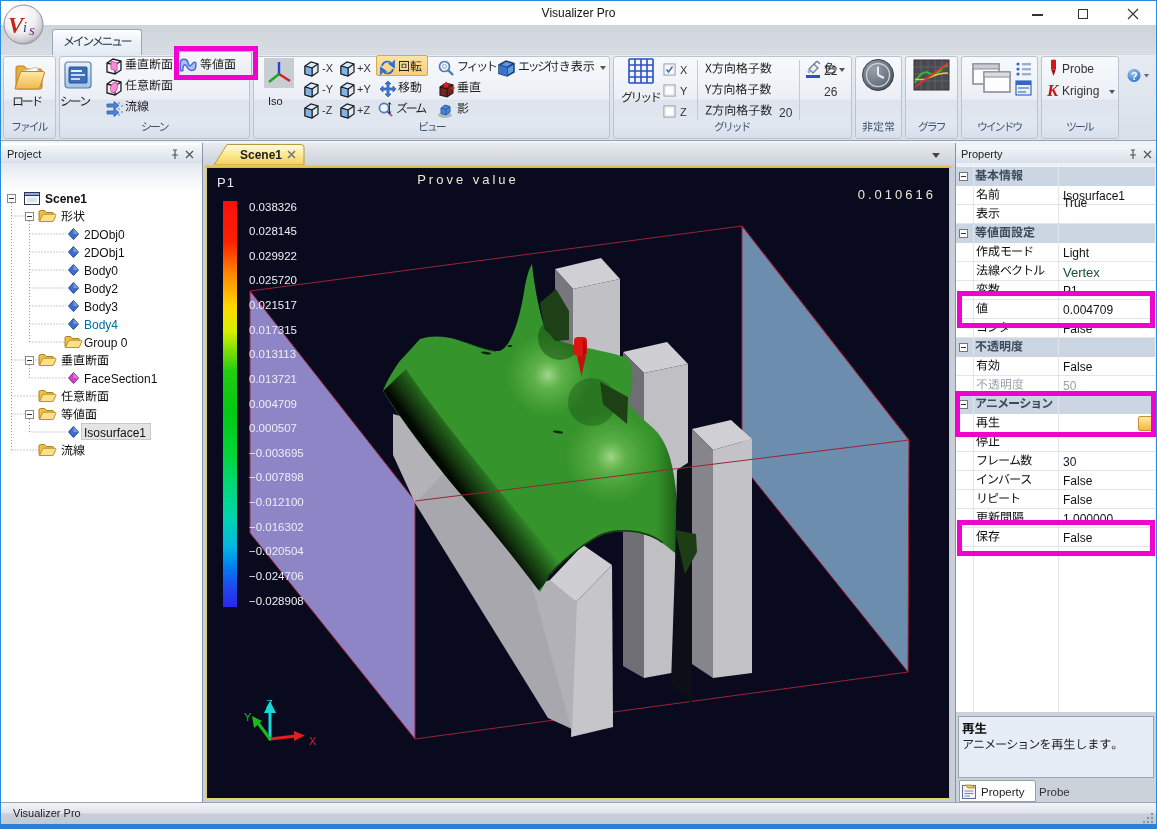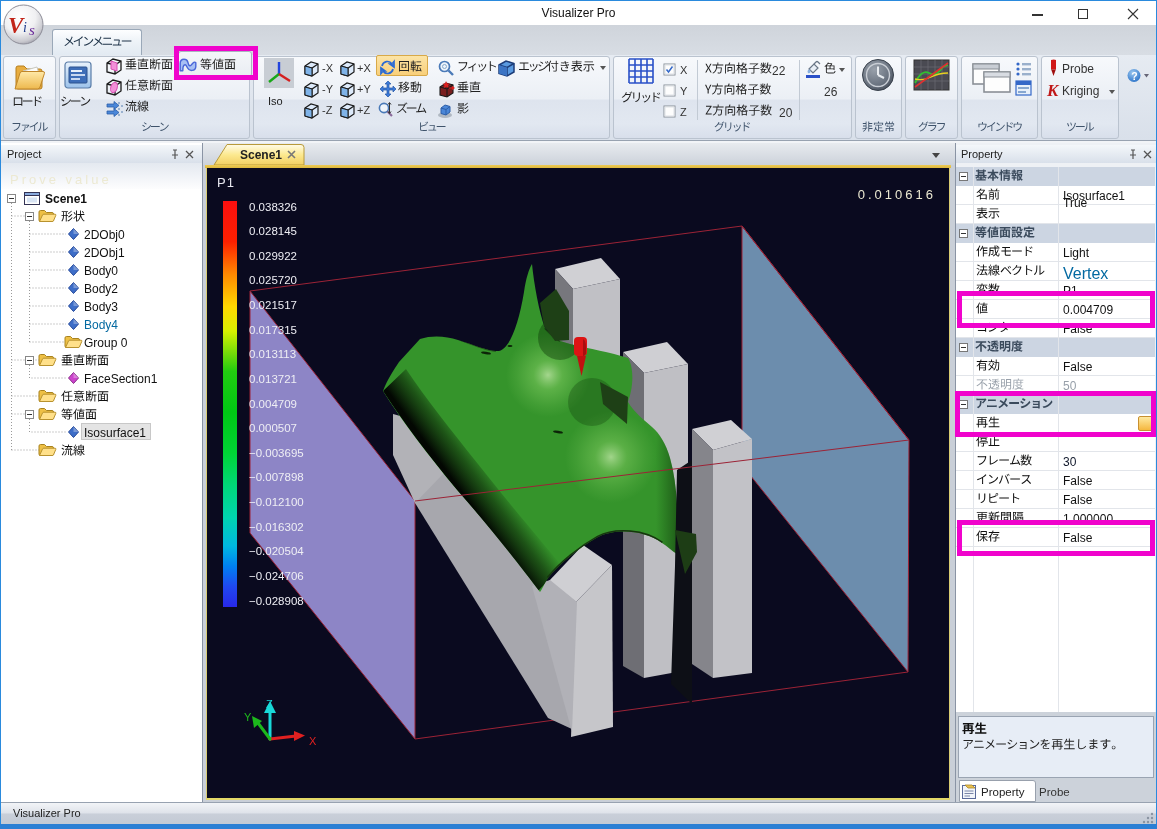--- a/index.html
+++ b/index.html
@@ -322,21 +322,21 @@
 <div class="ab lt" style="left:680px;top:106px">Z</div>
 <div class="ab" style="left:697px;top:60px;width:1px;height:60px;background:#c2cad4"></div>
 <svg style="position:absolute;left:705px;top:62px;" width="69" height="17" fill="#222">
     <path transform="translate(0.0,10.6)" d="M0.2 0L1.4 0L2.6 -2.4C2.9 -2.8 3.1 -3.3 3.3 -3.8L3.4 -3.8C3.7 -3.3 3.9 -2.8 4.2 -2.4L5.5 0L6.7 0L4.1 -4.5L6.5 -8.8L5.3 -8.8L4.2 -6.5C4 -6.1 3.8 -5.8 3.5 -5.2L3.5 -5.2C3.2 -5.8 3 -6.1 2.8 -6.5L1.6 -8.8L0.4 -8.8L2.8 -4.5L0.2 0Z"></path>
     <path transform="translate(6.9,10.6)" d="M5.5 -10.1L5.5 -8L0.6 -8L0.6 -7.1L4.3 -7.1C4.2 -4.4 3.9 -1.2 0.5 0.3C0.8 0.5 1 0.8 1.2 1C3.6 -0.2 4.6 -2.2 5 -4.3L9 -4.3C8.8 -1.5 8.5 -0.3 8.2 -0C8 0.1 7.9 0.1 7.6 0.1C7.3 0.1 6.5 0.1 5.6 0C5.8 0.3 5.9 0.6 5.9 0.9C6.7 1 7.5 1 7.9 0.9C8.4 0.9 8.7 0.8 9 0.5C9.4 0 9.7 -1.3 9.9 -4.7C10 -4.9 10 -5.2 10 -5.2L5.1 -5.2C5.2 -5.8 5.3 -6.5 5.3 -7.1L11.4 -7.1L11.4 -8L6.4 -8L6.4 -10.1L5.5 -10.1Z"></path>
     <path transform="translate(18.9,10.6)" d="M5.2 -10.1C5.1 -9.5 4.8 -8.7 4.5 -8L1.2 -8L1.2 1L2.1 1L2.1 -7.1L10 -7.1L10 -0.2C10 -0 9.9 0 9.7 0C9.4 0.1 8.6 0.1 7.7 0C7.9 0.3 8 0.7 8 1C9.1 1 9.9 1 10.3 0.8C10.7 0.6 10.9 0.4 10.9 -0.2L10.9 -8L5.5 -8C5.8 -8.6 6.1 -9.3 6.4 -9.9L5.2 -10.1ZM4.5 -4.7L7.5 -4.7L7.5 -2.4L4.5 -2.4L4.5 -4.7ZM3.6 -5.5L3.6 -0.7L4.5 -0.7L4.5 -1.6L8.4 -1.6L8.4 -5.5L3.6 -5.5Z"></path>
     <path transform="translate(30.9,10.6)" d="M6.9 -8L9.5 -8C9.2 -7.2 8.7 -6.5 8.1 -6C7.5 -6.5 7.1 -7.2 6.8 -7.8L6.9 -8ZM2.4 -10.1L2.4 -7.5L0.6 -7.5L0.6 -6.7L2.3 -6.7C1.9 -5 1.1 -3.1 0.3 -2.1C0.5 -1.9 0.7 -1.5 0.8 -1.3C1.4 -2.1 2 -3.4 2.4 -4.8L2.4 1L3.3 1L3.3 -5.1C3.6 -4.6 4.1 -3.9 4.3 -3.6L4.8 -4.3C4.6 -4.6 3.6 -5.8 3.3 -6.1L3.3 -6.7L4.6 -6.7L4.4 -6.4C4.6 -6.3 4.9 -6 5.1 -5.8C5.5 -6.2 5.9 -6.6 6.2 -7.1C6.6 -6.5 7 -5.9 7.5 -5.4C6.5 -4.5 5.3 -3.9 4.1 -3.5C4.3 -3.3 4.5 -3 4.6 -2.8C4.9 -2.9 5.2 -3 5.5 -3.1L5.5 1L6.4 1L6.4 0.4L9.7 0.4L9.7 0.9L10.6 0.9L10.6 -3.2L11.2 -3C11.3 -3.2 11.5 -3.6 11.7 -3.8C10.5 -4.1 9.5 -4.7 8.7 -5.4C9.5 -6.3 10.2 -7.3 10.7 -8.6L10.1 -8.8L9.9 -8.8L7.3 -8.8C7.5 -9.1 7.7 -9.5 7.8 -9.9L7 -10.1C6.5 -8.9 5.7 -7.7 4.8 -6.8L4.8 -7.5L3.3 -7.5L3.3 -10.1L2.4 -10.1ZM6.4 -0.3L6.4 -2.7L9.7 -2.7L9.7 -0.3L6.4 -0.3ZM6.1 -3.4C6.8 -3.8 7.5 -4.3 8.1 -4.8C8.7 -4.3 9.4 -3.8 10.2 -3.4L6.1 -3.4Z"></path>
     <path transform="translate(42.9,10.6)" d="M1.8 -9.2L1.8 -8.4L8.6 -8.4C7.9 -7.8 7 -7.1 6.1 -6.6L5.6 -6.6L5.6 -4.7L0.6 -4.7L0.6 -3.8L5.6 -3.8L5.6 -0.2C5.6 0 5.5 0.1 5.2 0.1C5 0.1 4.1 0.1 3.1 0.1C3.2 0.3 3.4 0.7 3.5 1C4.6 1 5.4 1 5.9 0.8C6.3 0.7 6.5 0.4 6.5 -0.2L6.5 -3.8L11.5 -3.8L11.5 -4.7L6.5 -4.7L6.5 -5.9C7.8 -6.6 9.4 -7.8 10.5 -8.8L9.8 -9.3L9.6 -9.2L1.8 -9.2Z"></path>
     <path transform="translate(54.9,10.6)" d="M5.2 -9.9C5 -9.4 4.7 -8.7 4.3 -8.2L5 -8C5.3 -8.4 5.7 -9 6 -9.5L5.2 -9.9ZM1 -9.5C1.3 -9 1.6 -8.4 1.7 -7.9L2.5 -8.2C2.3 -8.7 2 -9.3 1.7 -9.8L1 -9.5ZM7.5 -10.1C7.2 -8 6.6 -5.9 5.6 -4.7C5.8 -4.5 6.2 -4.2 6.3 -4.1C6.6 -4.5 6.9 -5 7.2 -5.6C7.5 -4.3 7.8 -3.2 8.3 -2.2C7.7 -1.3 6.9 -0.6 5.8 -0C5.5 -0.3 5 -0.6 4.5 -0.9C4.9 -1.5 5.1 -2.1 5.3 -2.9L6.4 -2.9L6.4 -3.7L3.1 -3.7L3.5 -4.5L3.3 -4.6L3.9 -4.6L3.9 -6.4C4.5 -5.9 5.2 -5.4 5.5 -5.1L6 -5.7C5.7 -6 4.4 -6.8 3.9 -7.1L3.9 -7.1L6.3 -7.1L6.3 -7.9L3.9 -7.9L3.9 -10.1L3 -10.1L3 -7.9L0.5 -7.9L0.5 -7.1L2.8 -7.1C2.2 -6.3 1.3 -5.6 0.4 -5.2C0.6 -5 0.8 -4.7 0.9 -4.5C1.6 -4.9 2.4 -5.6 3 -6.3L3 -4.6L2.7 -4.7L2.2 -3.7L0.5 -3.7L0.5 -2.9L1.8 -2.9C1.5 -2.3 1.2 -1.7 0.9 -1.2L1.7 -1L1.9 -1.3C2.3 -1.1 2.7 -0.9 3.1 -0.7C2.5 -0.3 1.6 0 0.5 0.2C0.7 0.4 0.8 0.7 0.9 1C2.2 0.7 3.2 0.3 3.9 -0.3C4.4 0 4.9 0.3 5.3 0.7L5.6 0.4C5.7 0.6 5.9 0.8 6 1C7.1 0.4 8 -0.4 8.8 -1.3C9.3 -0.4 10.1 0.4 11 1C11.1 0.7 11.4 0.4 11.6 0.2C10.7 -0.3 9.9 -1.2 9.3 -2.2C10 -3.5 10.5 -5.1 10.8 -7L11.5 -7L11.5 -7.9L8 -7.9C8.2 -8.5 8.3 -9.2 8.5 -10L7.5 -10.1ZM2.8 -2.9L4.4 -2.9C4.3 -2.3 4 -1.7 3.7 -1.3C3.2 -1.5 2.7 -1.8 2.2 -1.9L2.8 -2.9ZM7.8 -7L9.9 -7C9.6 -5.5 9.3 -4.2 8.8 -3.2C8.3 -4.3 8 -5.6 7.8 -7Z"></path>
   </svg>
-<div class="ab lt" style="left:772px;top:64px;font-size:12px">22</div>
+<div class="ab lt" style="left:824px;top:64px;font-size:12px">22</div>
 <svg style="position:absolute;left:705px;top:83px;" width="69" height="17" fill="#222">
     <path transform="translate(0.0,10.6)" d="M2.6 0L3.7 0L3.7 -3.4L6.4 -8.8L5.2 -8.8L4.1 -6.3C3.8 -5.7 3.5 -5 3.2 -4.4L3.2 -4.4C2.9 -5 2.6 -5.7 2.3 -6.3L1.2 -8.8L-0 -8.8L2.6 -3.4L2.6 0Z"></path>
     <path transform="translate(6.4,10.6)" d="M5.5 -10.1L5.5 -8L0.6 -8L0.6 -7.1L4.3 -7.1C4.2 -4.4 3.9 -1.2 0.5 0.3C0.8 0.5 1 0.8 1.2 1C3.6 -0.2 4.6 -2.2 5 -4.3L9 -4.3C8.8 -1.5 8.5 -0.3 8.2 -0C8 0.1 7.9 0.1 7.6 0.1C7.3 0.1 6.5 0.1 5.6 0C5.8 0.3 5.9 0.6 5.9 0.9C6.7 1 7.5 1 7.9 0.9C8.4 0.9 8.7 0.8 9 0.5C9.4 0 9.7 -1.3 9.9 -4.7C10 -4.9 10 -5.2 10 -5.2L5.1 -5.2C5.2 -5.8 5.3 -6.5 5.3 -7.1L11.4 -7.1L11.4 -8L6.4 -8L6.4 -10.1L5.5 -10.1Z"></path>
     <path transform="translate(18.4,10.6)" d="M5.2 -10.1C5.1 -9.5 4.8 -8.7 4.5 -8L1.2 -8L1.2 1L2.1 1L2.1 -7.1L10 -7.1L10 -0.2C10 -0 9.9 0 9.7 0C9.4 0.1 8.6 0.1 7.7 0C7.9 0.3 8 0.7 8 1C9.1 1 9.9 1 10.3 0.8C10.7 0.6 10.9 0.4 10.9 -0.2L10.9 -8L5.5 -8C5.8 -8.6 6.1 -9.3 6.4 -9.9L5.2 -10.1ZM4.5 -4.7L7.5 -4.7L7.5 -2.4L4.5 -2.4L4.5 -4.7ZM3.6 -5.5L3.6 -0.7L4.5 -0.7L4.5 -1.6L8.4 -1.6L8.4 -5.5L3.6 -5.5Z"></path>
     <path transform="translate(30.4,10.6)" d="M6.9 -8L9.5 -8C9.2 -7.2 8.7 -6.5 8.1 -6C7.5 -6.5 7.1 -7.2 6.8 -7.8L6.9 -8ZM2.4 -10.1L2.4 -7.5L0.6 -7.5L0.6 -6.7L2.3 -6.7C1.9 -5 1.1 -3.1 0.3 -2.1C0.5 -1.9 0.7 -1.5 0.8 -1.3C1.4 -2.1 2 -3.4 2.4 -4.8L2.4 1L3.3 1L3.3 -5.1C3.6 -4.6 4.1 -3.9 4.3 -3.6L4.8 -4.3C4.6 -4.6 3.6 -5.8 3.3 -6.1L3.3 -6.7L4.6 -6.7L4.4 -6.4C4.6 -6.3 4.9 -6 5.1 -5.8C5.5 -6.2 5.9 -6.6 6.2 -7.1C6.6 -6.5 7 -5.9 7.5 -5.4C6.5 -4.5 5.3 -3.9 4.1 -3.5C4.3 -3.3 4.5 -3 4.6 -2.8C4.9 -2.9 5.2 -3 5.5 -3.1L5.5 1L6.4 1L6.4 0.4L9.7 0.4L9.7 0.9L10.6 0.9L10.6 -3.2L11.2 -3C11.3 -3.2 11.5 -3.6 11.7 -3.8C10.5 -4.1 9.5 -4.7 8.7 -5.4C9.5 -6.3 10.2 -7.3 10.7 -8.6L10.1 -8.8L9.9 -8.8L7.3 -8.8C7.5 -9.1 7.7 -9.5 7.8 -9.9L7 -10.1C6.5 -8.9 5.7 -7.7 4.8 -6.8L4.8 -7.5L3.3 -7.5L3.3 -10.1L2.4 -10.1ZM6.4 -0.3L6.4 -2.7L9.7 -2.7L9.7 -0.3L6.4 -0.3ZM6.1 -3.4C6.8 -3.8 7.5 -4.3 8.1 -4.8C8.7 -4.3 9.4 -3.8 10.2 -3.4L6.1 -3.4Z"></path>
     <path transform="translate(42.4,10.6)" d="M1.8 -9.2L1.8 -8.4L8.6 -8.4C7.9 -7.8 7 -7.1 6.1 -6.6L5.6 -6.6L5.6 -4.7L0.6 -4.7L0.6 -3.8L5.6 -3.8L5.6 -0.2C5.6 0 5.5 0.1 5.2 0.1C5 0.1 4.1 0.1 3.1 0.1C3.2 0.3 3.4 0.7 3.5 1C4.6 1 5.4 1 5.9 0.8C6.3 0.7 6.5 0.4 6.5 -0.2L6.5 -3.8L11.5 -3.8L11.5 -4.7L6.5 -4.7L6.5 -5.9C7.8 -6.6 9.4 -7.8 10.5 -8.8L9.8 -9.3L9.6 -9.2L1.8 -9.2Z"></path>
     <path transform="translate(54.4,10.6)" d="M5.2 -9.9C5 -9.4 4.7 -8.7 4.3 -8.2L5 -8C5.3 -8.4 5.7 -9 6 -9.5L5.2 -9.9ZM1 -9.5C1.3 -9 1.6 -8.4 1.7 -7.9L2.5 -8.2C2.3 -8.7 2 -9.3 1.7 -9.8L1 -9.5ZM7.5 -10.1C7.2 -8 6.6 -5.9 5.6 -4.7C5.8 -4.5 6.2 -4.2 6.3 -4.1C6.6 -4.5 6.9 -5 7.2 -5.6C7.5 -4.3 7.8 -3.2 8.3 -2.2C7.7 -1.3 6.9 -0.6 5.8 -0C5.5 -0.3 5 -0.6 4.5 -0.9C4.9 -1.5 5.1 -2.1 5.3 -2.9L6.4 -2.9L6.4 -3.7L3.1 -3.7L3.5 -4.5L3.3 -4.6L3.9 -4.6L3.9 -6.4C4.5 -5.9 5.2 -5.4 5.5 -5.1L6 -5.7C5.7 -6 4.4 -6.8 3.9 -7.1L3.9 -7.1L6.3 -7.1L6.3 -7.9L3.9 -7.9L3.9 -10.1L3 -10.1L3 -7.9L0.5 -7.9L0.5 -7.1L2.8 -7.1C2.2 -6.3 1.3 -5.6 0.4 -5.2C0.6 -5 0.8 -4.7 0.9 -4.5C1.6 -4.9 2.4 -5.6 3 -6.3L3 -4.6L2.7 -4.7L2.2 -3.7L0.5 -3.7L0.5 -2.9L1.8 -2.9C1.5 -2.3 1.2 -1.7 0.9 -1.2L1.7 -1L1.9 -1.3C2.3 -1.1 2.7 -0.9 3.1 -0.7C2.5 -0.3 1.6 0 0.5 0.2C0.7 0.4 0.8 0.7 0.9 1C2.2 0.7 3.2 0.3 3.9 -0.3C4.4 0 4.9 0.3 5.3 0.7L5.6 0.4C5.7 0.6 5.9 0.8 6 1C7.1 0.4 8 -0.4 8.8 -1.3C9.3 -0.4 10.1 0.4 11 1C11.1 0.7 11.4 0.4 11.6 0.2C10.7 -0.3 9.9 -1.2 9.3 -2.2C10 -3.5 10.5 -5.1 10.8 -7L11.5 -7L11.5 -7.9L8 -7.9C8.2 -8.5 8.3 -9.2 8.5 -10L7.5 -10.1ZM2.8 -2.9L4.4 -2.9C4.3 -2.3 4 -1.7 3.7 -1.3C3.2 -1.5 2.7 -1.8 2.2 -1.9L2.8 -2.9ZM7.8 -7L9.9 -7C9.6 -5.5 9.3 -4.2 8.8 -3.2C8.3 -4.3 8 -5.6 7.8 -7Z"></path>
   </svg>
 <div class="ab lt" style="left:824px;top:85px;font-size:12px">26</div>
 <svg style="position:absolute;left:705px;top:104px;" width="70" height="17" fill="#222">
@@ -692,21 +692,21 @@
 <div class="ab" style="left:249px;top:372.9px;font-size:11.5px;color:#eeeef4">0.013721</div>
 <div class="ab" style="left:249px;top:397.5px;font-size:11.5px;color:#eeeef4">0.004709</div>
 <div class="ab" style="left:249px;top:422.2px;font-size:11.5px;color:#eeeef4">0.000507</div>
 <div class="ab" style="left:249px;top:446.8px;font-size:11.5px;color:#eeeef4">−0.003695</div>
 <div class="ab" style="left:249px;top:471.4px;font-size:11.5px;color:#eeeef4">−0.007898</div>
 <div class="ab" style="left:249px;top:496.1px;font-size:11.5px;color:#eeeef4">−0.012100</div>
 <div class="ab" style="left:249px;top:520.7px;font-size:11.5px;color:#eeeef4">−0.016302</div>
 <div class="ab" style="left:249px;top:545.3px;font-size:11.5px;color:#eeeef4">−0.020504</div>
 <div class="ab" style="left:249px;top:570.0px;font-size:11.5px;color:#eeeef4">−0.024706</div>
 <div class="ab" style="left:249px;top:594.6px;font-size:11.5px;color:#eeeef4">−0.028908</div>
-<div class="ab" style="left:10px;top:172px;width:936px;text-align:left;font-size:13px;letter-spacing:3px;color:#ece9d2">Prove value</div>
+<div class="ab" style="left:0;top:172px;width:936px;text-align:center;font-size:13px;letter-spacing:3px;color:#ece9d2">Prove value</div>
 <div class="ab" style="left:0;top:187px;width:936px;text-align:right;font-size:13px;letter-spacing:3px;color:#ece9d2">0.010616</div>
 <div class="ab" style="left:955px;top:143px;width:201px;height:659px;background:#eef1f5;border-left:1px solid #8a94a4"></div>
 <div class="ab" style="left:956px;top:145px;width:200px;height:18px;background:linear-gradient(#f4f7fa,#d9e0ea)"></div>
 <div class="ab lt" style="left:961px;top:148px;color:#222">Property</div>
 <svg class="ab" style="left:1128px;top:149px" width="10" height="11">
     <path d="M3 1 H7 M5 1 V6 M2 6 H8 M5 6 V10" stroke="#555" stroke-width="1.2" fill="none"></path>
   </svg>
 <svg class="ab" style="left:1143px;top:150px" width="9" height="9">
     <path d="M1 1 L8 8 M8 1 L1 8" stroke="#555" stroke-width="1.3"></path>
   </svg>
@@ -757,21 +757,21 @@
 <div class="ab" style="left:1063px;top:246px;font-size:12px;color:#111">Light</div>
 <div class="ab" style="left:956px;top:280px;width:199px;height:1px;background:#e2e5ea"></div>
 <svg style="position:absolute;left:976px;top:264px;" width="71" height="17" fill="#111">
     <path transform="translate(0.0,10.6)" d="M1.1 -9.3C1.9 -9 3 -8.4 3.4 -8L4 -8.8C3.5 -9.2 2.4 -9.7 1.6 -10L1.1 -9.3ZM0.5 -6C1.3 -5.7 2.3 -5.2 2.8 -4.8L3.3 -5.6C2.8 -6 1.8 -6.5 0.9 -6.7L0.5 -6ZM0.9 0.2L1.7 0.8C2.3 -0.3 3.1 -1.8 3.7 -3.1L3 -3.6C2.4 -2.3 1.5 -0.7 0.9 0.2ZM8.5 -2.6C9 -2 9.4 -1.4 9.8 -0.8L5.7 -0.6C6.2 -1.6 6.8 -3 7.2 -4.2L11.4 -4.2L11.4 -5L8 -5L8 -7.3L10.8 -7.3L10.8 -8.1L8 -8.1L8 -10.1L7.1 -10.1L7.1 -8.1L4.3 -8.1L4.3 -7.3L7.1 -7.3L7.1 -5L3.7 -5L3.7 -4.2L6.2 -4.2C5.8 -3 5.2 -1.6 4.7 -0.5L3.7 -0.5L3.8 0.4C5.5 0.3 7.9 0.1 10.3 -0C10.5 0.3 10.6 0.7 10.8 1L11.6 0.5C11.2 -0.5 10.2 -1.9 9.3 -3L8.5 -2.6Z"></path>
     <path transform="translate(12.0,10.6)" d="M6.1 -6.4L10.2 -6.4L10.2 -5.3L6.1 -5.3L6.1 -6.4ZM6.1 -8.1L10.2 -8.1L10.2 -7.1L6.1 -7.1L6.1 -8.1ZM3.5 -3.1C3.8 -2.4 4.1 -1.5 4.1 -0.9L4.8 -1.1C4.8 -1.7 4.5 -2.6 4.2 -3.2L3.5 -3.1ZM1.1 -3.2C0.9 -2.2 0.7 -1.1 0.3 -0.4C0.5 -0.3 0.9 -0.1 1 -0C1.4 -0.8 1.7 -2 1.8 -3.1L1.1 -3.2ZM5.3 -8.8L5.3 -4.6L7.7 -4.6L7.7 -0C7.7 0.1 7.7 0.2 7.5 0.2C7.4 0.2 6.9 0.2 6.3 0.2C6.5 0.4 6.6 0.7 6.6 1C7.3 1 7.8 0.9 8.1 0.8C8.5 0.7 8.5 0.4 8.5 -0L8.5 -2.5C9 -1.3 9.9 -0.2 11.2 0.5C11.3 0.2 11.5 -0.1 11.7 -0.3C10.8 -0.7 10.1 -1.3 9.6 -2C10.2 -2.5 10.9 -3 11.5 -3.5L10.7 -4.1C10.4 -3.6 9.8 -3.1 9.2 -2.6C8.9 -3.2 8.7 -3.9 8.5 -4.5L8.5 -4.6L11 -4.6L11 -8.8L8.2 -8.8C8.4 -9.2 8.6 -9.5 8.7 -9.9L7.7 -10.1C7.6 -9.7 7.4 -9.2 7.3 -8.8L5.3 -8.8ZM4.8 -3.6L4.8 -2.8L6.5 -2.8C6 -1.5 5.2 -0.7 4.3 -0.1C4.5 -0 4.8 0.3 4.9 0.5C6 -0.2 7 -1.5 7.4 -3.4L6.9 -3.6L6.8 -3.6L4.8 -3.6ZM0.3 -4.8L0.4 -4L2.3 -4.1L2.3 1L3.1 1L3.1 -4.1L4.1 -4.2C4.2 -3.9 4.3 -3.6 4.3 -3.4L5 -3.8C4.9 -4.4 4.4 -5.5 3.9 -6.2L3.2 -6C3.4 -5.7 3.6 -5.3 3.8 -4.9L2 -4.9C2.8 -5.9 3.8 -7.2 4.5 -8.4L3.7 -8.7C3.4 -8.1 2.9 -7.3 2.4 -6.5C2.2 -6.8 2 -7 1.8 -7.3C2.2 -8 2.7 -9 3.1 -9.8L2.4 -10.1C2.1 -9.4 1.7 -8.5 1.3 -7.8L0.9 -8.1L0.4 -7.6C1 -7.1 1.6 -6.4 1.9 -5.8C1.7 -5.5 1.4 -5.1 1.2 -4.8L0.3 -4.8Z"></path>
     <path transform="translate(24.0,10.6)" d="M8.3 -8.1L7.6 -7.8C8 -7.3 8.4 -6.5 8.7 -5.9L9.4 -6.2C9.1 -6.8 8.6 -7.7 8.3 -8.1ZM9.8 -8.8L9.2 -8.4C9.6 -7.9 10 -7.2 10.3 -6.5L11 -6.9C10.7 -7.4 10.2 -8.3 9.8 -8.8ZM0.6 -3.2L1.5 -2.2C1.7 -2.5 2 -2.9 2.2 -3.2C2.8 -3.8 3.8 -5.1 4.3 -5.9C4.8 -6.3 5 -6.4 5.5 -5.9C6 -5.5 7.1 -4.3 7.8 -3.5C8.5 -2.6 9.6 -1.4 10.4 -0.3L11.3 -1.2C10.3 -2.2 9.1 -3.5 8.3 -4.4C7.6 -5.1 6.6 -6.2 5.9 -6.9C5.1 -7.6 4.5 -7.5 3.9 -6.8C3.1 -5.9 2 -4.5 1.5 -4C1.2 -3.6 1 -3.4 0.6 -3.2Z"></path>
     <path transform="translate(35.0,10.6)" d="M6.4 -9.3L5.3 -9.7C5.2 -9.4 5.1 -8.9 5 -8.7C4.4 -7.7 3.2 -5.9 1.2 -4.7L2 -4.1C3.3 -4.9 4.3 -6 5 -7L9.1 -7C8.9 -5.9 8.1 -4.4 7.2 -3.3C6.1 -2 4.6 -0.9 2.4 -0.2L3.3 0.5C5.5 -0.3 7 -1.4 8 -2.7C9.1 -4 9.9 -5.7 10.2 -6.9C10.2 -7.1 10.4 -7.3 10.5 -7.5L9.7 -8C9.5 -7.9 9.2 -7.9 8.9 -7.9L5.6 -7.9L5.9 -8.4C6 -8.6 6.2 -9 6.4 -9.3Z"></path>
     <path transform="translate(46.1,10.6)" d="M4 -1.1C4 -0.6 4 -0 4 0.4L5.1 0.4C5.1 -0 5 -0.7 5 -1.1L5 -5C6.4 -4.6 8.5 -3.8 9.8 -3.1L10.2 -4.1C8.9 -4.7 6.6 -5.6 5 -6.1L5 -8C5 -8.4 5.1 -8.9 5.1 -9.3L4 -9.3C4 -8.9 4 -8.4 4 -8C4 -7 4 -1.7 4 -1.1Z"></path>
     <path transform="translate(57.1,10.6)" d="M6.3 -0.2L6.9 0.3C7 0.2 7.1 0.1 7.3 0C8.7 -0.7 10.4 -1.9 11.4 -3.3L10.9 -4.1C9.9 -2.8 8.5 -1.7 7.4 -1.2C7.4 -1.6 7.4 -7.4 7.4 -8.1C7.4 -8.6 7.4 -8.9 7.4 -9L6.3 -9C6.3 -8.9 6.4 -8.6 6.4 -8.1C6.4 -7.4 6.4 -1.5 6.4 -0.9C6.4 -0.7 6.3 -0.4 6.3 -0.2ZM0.8 -0.3L1.7 0.3C2.7 -0.5 3.5 -1.7 3.8 -3C4.2 -4.2 4.2 -6.8 4.2 -8.1C4.2 -8.5 4.2 -8.8 4.3 -9L3.2 -9C3.2 -8.7 3.2 -8.5 3.2 -8.1C3.2 -6.8 3.2 -4.4 2.9 -3.3C2.5 -2.1 1.8 -1 0.8 -0.3Z"></path>
   </svg>
-<div class="ab" style="left:1063px;top:265px;font-size:16px;color:#0369a1">Vertex</div>
+<div class="ab" style="left:1063px;top:265px;font-size:13px;color:#14532d">Vertex</div>
 <div class="ab" style="left:956px;top:299px;width:199px;height:1px;background:#e2e5ea"></div>
 <svg style="position:absolute;left:976px;top:283px;" width="26" height="17" fill="#111">
     <path transform="translate(0.0,10.6)" d="M8.6 -7.1C9.4 -6.3 10.3 -5.3 10.7 -4.7L11.5 -5.1C11.1 -5.8 10.1 -6.8 9.3 -7.5L8.6 -7.1ZM2.6 -7.4C2.2 -6.7 1.4 -5.8 0.5 -5.3C0.7 -5.2 1 -4.9 1.2 -4.8C2 -5.3 2.9 -6.3 3.4 -7.2L2.6 -7.4ZM5.5 -10.1L5.5 -8.9L0.8 -8.9L0.8 -8L4.6 -8L4.6 -8C4.6 -7 4.5 -5.6 2.8 -4.6C2.9 -4.5 3.2 -4.2 3.4 -4C5.3 -5.1 5.5 -6.8 5.5 -8L5.5 -8L7.2 -8L7.2 -5.4C7.2 -5.3 7.1 -5.2 7 -5.2C6.8 -5.2 6.3 -5.2 5.7 -5.2C5.8 -5 5.9 -4.7 5.9 -4.4C6.7 -4.4 7.3 -4.4 7.6 -4.6C7.9 -4.7 8 -4.9 8 -5.4L8 -8L11.3 -8L11.3 -8.9L6.5 -8.9L6.5 -10.1L5.5 -10.1ZM4.7 -4.7C4 -3.7 2.7 -2.7 0.9 -1.9C1 -1.8 1.3 -1.5 1.4 -1.3C2.2 -1.6 2.9 -2 3.5 -2.5C4 -1.8 4.5 -1.3 5.2 -0.9C3.8 -0.3 2.2 0 0.5 0.2C0.7 0.4 0.9 0.8 1 1C2.8 0.8 4.5 0.3 6 -0.4C7.4 0.3 9.1 0.8 11 1C11.1 0.7 11.3 0.4 11.5 0.1C9.8 0 8.2 -0.3 7 -0.9C8 -1.5 8.9 -2.3 9.5 -3.4L9 -3.8L8.8 -3.8L5 -3.8C5.3 -4 5.5 -4.2 5.7 -4.5L4.7 -4.7ZM4.2 -2.9L4.2 -3L8.2 -3C7.7 -2.3 6.9 -1.8 6.1 -1.3C5.3 -1.8 4.6 -2.3 4.2 -2.9Z"></path>
     <path transform="translate(12.0,10.6)" d="M5.2 -9.9C5 -9.4 4.7 -8.7 4.3 -8.2L5 -8C5.3 -8.4 5.7 -9 6 -9.5L5.2 -9.9ZM1 -9.5C1.3 -9 1.6 -8.4 1.7 -7.9L2.5 -8.2C2.3 -8.7 2 -9.3 1.7 -9.8L1 -9.5ZM7.5 -10.1C7.2 -8 6.6 -5.9 5.6 -4.7C5.8 -4.5 6.2 -4.2 6.3 -4.1C6.6 -4.5 6.9 -5 7.2 -5.6C7.5 -4.3 7.8 -3.2 8.3 -2.2C7.7 -1.3 6.9 -0.6 5.8 -0C5.5 -0.3 5 -0.6 4.5 -0.9C4.9 -1.5 5.1 -2.1 5.3 -2.9L6.4 -2.9L6.4 -3.7L3.1 -3.7L3.5 -4.5L3.3 -4.6L3.9 -4.6L3.9 -6.4C4.5 -5.9 5.2 -5.4 5.5 -5.1L6 -5.7C5.7 -6 4.4 -6.8 3.9 -7.1L3.9 -7.1L6.3 -7.1L6.3 -7.9L3.9 -7.9L3.9 -10.1L3 -10.1L3 -7.9L0.5 -7.9L0.5 -7.1L2.8 -7.1C2.2 -6.3 1.3 -5.6 0.4 -5.2C0.6 -5 0.8 -4.7 0.9 -4.5C1.6 -4.9 2.4 -5.6 3 -6.3L3 -4.6L2.7 -4.7L2.2 -3.7L0.5 -3.7L0.5 -2.9L1.8 -2.9C1.5 -2.3 1.2 -1.7 0.9 -1.2L1.7 -1L1.9 -1.3C2.3 -1.1 2.7 -0.9 3.1 -0.7C2.5 -0.3 1.6 0 0.5 0.2C0.7 0.4 0.8 0.7 0.9 1C2.2 0.7 3.2 0.3 3.9 -0.3C4.4 0 4.9 0.3 5.3 0.7L5.6 0.4C5.7 0.6 5.9 0.8 6 1C7.1 0.4 8 -0.4 8.8 -1.3C9.3 -0.4 10.1 0.4 11 1C11.1 0.7 11.4 0.4 11.6 0.2C10.7 -0.3 9.9 -1.2 9.3 -2.2C10 -3.5 10.5 -5.1 10.8 -7L11.5 -7L11.5 -7.9L8 -7.9C8.2 -8.5 8.3 -9.2 8.5 -10L7.5 -10.1ZM2.8 -2.9L4.4 -2.9C4.3 -2.3 4 -1.7 3.7 -1.3C3.2 -1.5 2.7 -1.8 2.2 -1.9L2.8 -2.9ZM7.8 -7L9.9 -7C9.6 -5.5 9.3 -4.2 8.8 -3.2C8.3 -4.3 8 -5.6 7.8 -7Z"></path>
   </svg>
 <div class="ab" style="left:1063px;top:284px;font-size:12px;color:#111">P1</div>
 <div class="ab" style="left:956px;top:318px;width:199px;height:1px;background:#e2e5ea"></div>
 <svg style="position:absolute;left:976px;top:302px;" width="14" height="17" fill="#111">
     <path transform="translate(0.0,10.6)" d="M6.8 -4.7L9.9 -4.7L9.9 -3.7L6.8 -3.7L6.8 -4.7ZM6.8 -3.1L9.9 -3.1L9.9 -2.1L6.8 -2.1L6.8 -3.1ZM6.8 -6.3L9.9 -6.3L9.9 -5.4L6.8 -5.4L6.8 -6.3ZM6 -7L6 -1.4L10.8 -1.4L10.8 -7L8.2 -7L8.3 -8L11.5 -8L11.5 -8.9L8.4 -8.9L8.5 -10L7.6 -10.1L7.5 -8.9L4.2 -8.9L4.2 -8L7.5 -8L7.3 -7L6 -7ZM4.1 -6.4L4.1 1L4.9 1L4.9 0.4L11.5 0.4L11.5 -0.4L4.9 -0.4L4.9 -6.4L4.1 -6.4ZM3.2 -10C2.5 -8.2 1.4 -6.4 0.2 -5.2C0.4 -5 0.6 -4.6 0.7 -4.4C1.1 -4.8 1.5 -5.3 1.9 -5.8L1.9 0.9L2.8 0.9L2.8 -7.2C3.2 -8 3.7 -8.9 4 -9.8L3.2 -10Z"></path>
   </svg>

